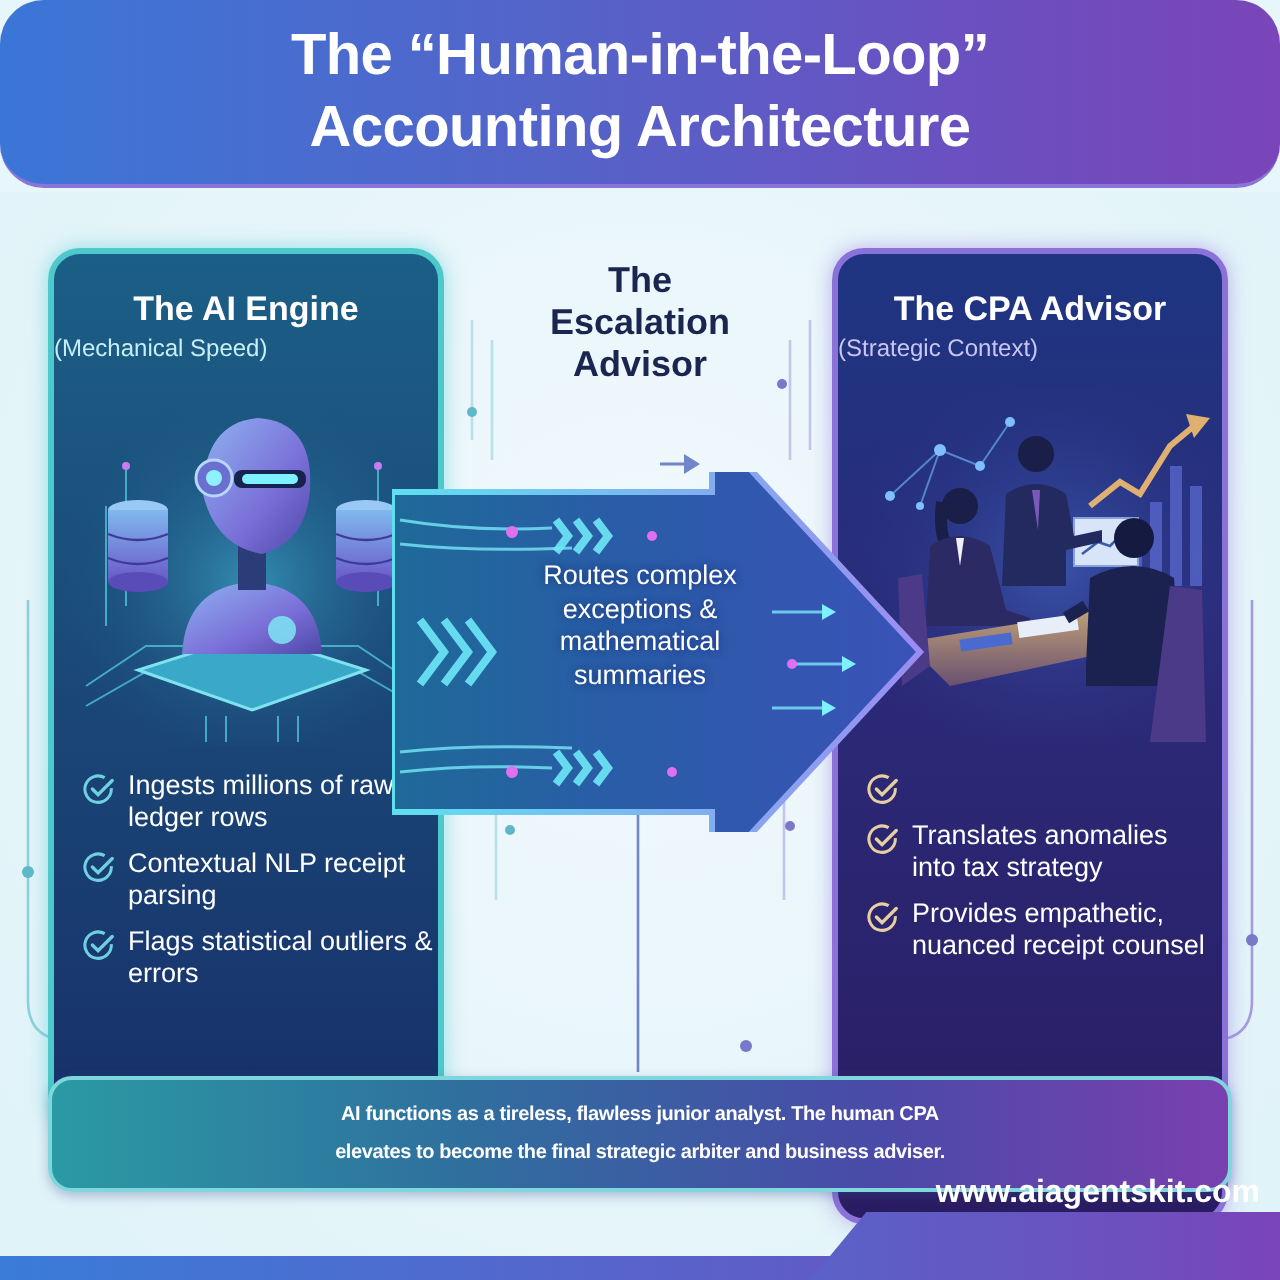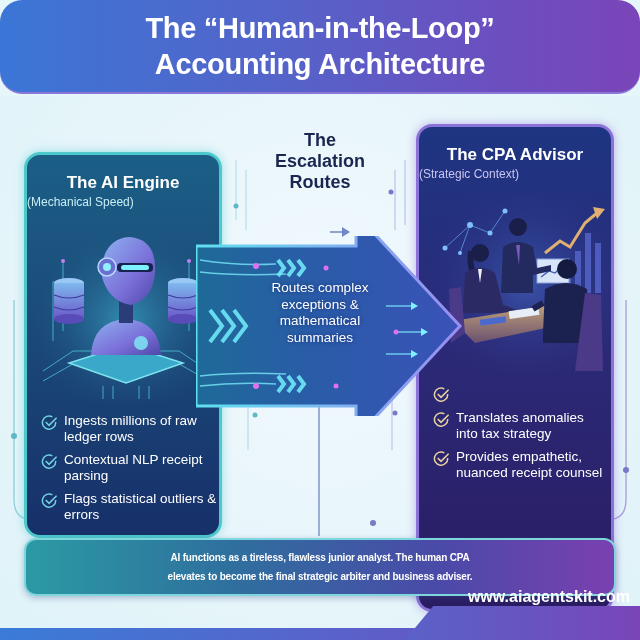--- a/index.html
+++ b/index.html
@@ -23,25 +23,24 @@
   .canvas {
     position: absolute; left: 0; top: 96px; width: 640px; height: 544px;
     background: radial-gradient(ellipse at 50% 40%, #f2f9fd 0%, #e6f5fa 60%, #dff3f8 100%);
   }
 
   
   .panel {
     position: absolute; border-radius: 16px; overflow: hidden;
   }
   .panel-left {
-    left: 24px; top: 124px; width: 198px; height: 386px;
+    left: 24px; top: 124px; width: 198px; height: 442px;
     background: linear-gradient(180deg, #1b5f86 0%, #1b4c7a 40%, #17306a 100%);
     border: 3px solid #4dc9cc;
     box-shadow: 0 0 10px rgba(60,200,210,0.5);
-    margin-top: 28px;
   }
   .panel-right {
     left: 416px; top: 124px; width: 198px; height: 488px;
     background: linear-gradient(180deg, #1e3582 0%, #2b2a78 45%, #2a1c62 100%);
     border: 3px solid #8a72d8;
     box-shadow: 0 0 10px rgba(140,110,220,0.5);
   }
   .panel-title {
     position: absolute; left: 0; width: 100%; top: 18px; text-align: center;
     color: #ffffff; font-weight: bold; font-size: 17px;
@@ -327,21 +326,21 @@
           <path d="M5.5 9 L8.5 12 L16 4.5" fill="none" stroke="#e8cfa0" stroke-width="1.8" stroke-linecap="round"></path>
         </svg>
       <span class="txt">Provides empathetic, nuanced receipt counsel</span>
     </div>
   </div>
 </div>
 
 <div class="handoff-title">
   <div>The</div>
   <div>Escalation</div>
-  <div>Routes</div>
+  <div>Advisor</div>
 </div>
 
 <svg class="arrow-wrap" viewBox="0 0 270 180">
   <defs>
     <linearGradient id="arw" x1="0" y1="0" x2="1" y2="0">
       <stop offset="0%" stop-color="#1e6a98"></stop>
       <stop offset="45%" stop-color="#2a5ca8"></stop>
       <stop offset="100%" stop-color="#3a52b8"></stop>
     </linearGradient>
     <linearGradient id="arwEdge" x1="0" y1="0" x2="1" y2="0">

